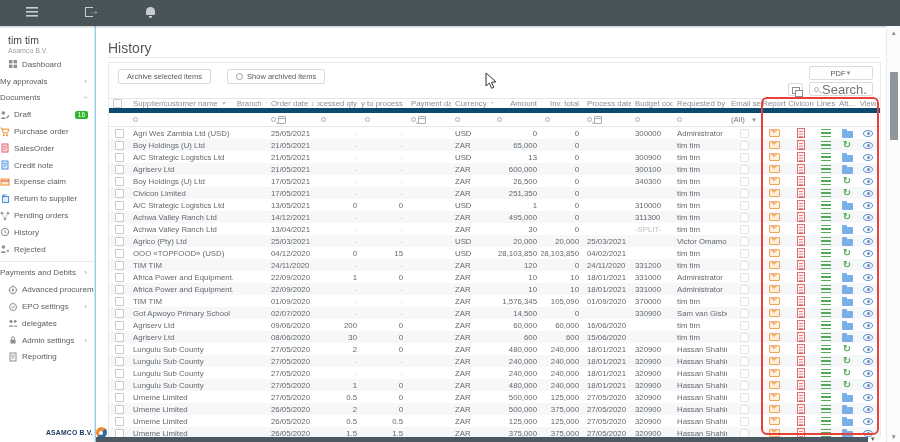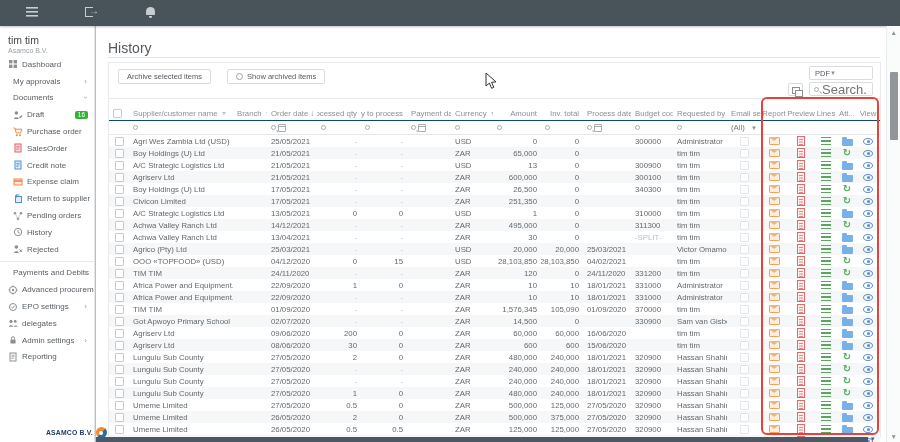--- a/index.html
+++ b/index.html
@@ -22,21 +22,21 @@
 
   
   .sidebar { position:absolute; left:0; top:26px; width:95px; height:416px; background:#fff;
     border-right:1px solid #e4e6e8; z-index:20; }
   .user { padding:8px 0 0 8px; }
   .user-name { font-size:10.5px; color:#45494d; }
   .user-org { font-size:7px; color:#9aa0a5; margin-top:1px; }
   .nav { position:absolute; left:0; top:30px; right:0; }
   .nav-item { display:flex; align-items:center; height:16.8px; font-size:8px; color:#5a6066; cursor:pointer; position:relative; }
   .nav-item.lvl0 { padding-left:8px; }
-  .nav-item.lvl1 { padding-left:13px; }
+  .nav-item.lvl1 { }
   .nav-ic { width:10px; height:10px; margin-right:4px; flex:0 0 10px; display:inline-flex; }
   .nav-ic svg { width:10px; height:10px; }
   .nav-lbl { white-space:nowrap; overflow:hidden; }
   .nav-chev { position:absolute; right:7px; font-size:8px; color:#9aa0a5; }
   .nav-chev.down { transform:rotate(90deg); }
   .nav-badge { position:absolute; right:6px; background:#2fb52f; color:#fff; font-size:6.5px;
     padding:1px 3px; border-radius:2px; line-height:1; }
   .nav-div { height:1px; background:#e7e9eb; margin:3px 0 3px 0; }
   .side-logo { position:absolute; left:46px; bottom:4px; display:flex; align-items:center; }
   .side-logo-text { font-size:6.8px; font-weight:bold; color:#1f3b63; letter-spacing:.2px; white-space:nowrap; }
@@ -49,42 +49,42 @@
   .main { position:absolute; left:96px; top:26px; width:790px; height:416px; background:#fff; }
   .page-title { position:absolute; left:12px; top:14px; font-size:14px; color:#55595d; }
   .title-rule { position:absolute; left:12px; top:31px; width:772px; height:1px; background:#e3e5e7; }
   .card { position:absolute; left:12px; top:36px; width:773px; height:375px; background:#fff;
     border:1px solid #e9eaec; }
   .btn-row { position:absolute; left:9px; top:6px; display:flex; gap:16px; }
   .btn { display:flex; align-items:center; gap:4px; height:15px; padding:0 8px; background:#fff;
     border:1px solid #d9dcde; border-radius:2px; font-size:7.5px; color:#55595d; cursor:pointer; white-space:nowrap; }
   .radio { width:7px; height:7px; border:1px solid #9aa0a5; border-radius:50%; flex:0 0 7px; }
   .export-select { position:absolute; left:700px; top:3px; width:64px; height:14px; border:1px solid #d9dcde;
-    border-radius:2px; display:flex; align-items:center; justify-content:flex-start; padding:0 5px;
+    border-radius:2px; display:flex; align-items:center; justify-content:center; padding:0 5px;
     font-size:7.5px; color:#55595d; cursor:pointer; background:#fff; }
   .caret { font-size:6px; color:#8a9094; }
   .colchooser { position:absolute; left:679px; top:20px; width:15px; height:13px; border:1px solid #d9dcde;
     border-radius:2px; background:#fff; cursor:pointer; }
   .colchooser::before { content:""; position:absolute; left:3px; top:3px; width:6px; height:5px; border:1px solid #8a9094; background:#fff; }
   .colchooser::after { content:""; position:absolute; left:5.5px; top:5.5px; width:6px; height:5px; border:1px solid #8a9094; background:#fff; }
   .searchbox { position:absolute; left:700px; top:19px; width:64px; height:14px; border:1px solid #d9dcde;
     border-radius:2px; display:flex; align-items:center; padding:0 4px; gap:3px; background:#fff; }
   .searchbox input { border:none; outline:none; width:44px; font-size:13px; color:#74797d;
     font-family:Liberation Sans, sans-serif; background:transparent; }
   .mg { width:5px; height:5px; border:1px solid #a9aeb2; border-radius:50%; position:relative; flex:0 0 5px; }
   .mg::after { content:""; position:absolute; width:3.2px; height:1.1px; background:#a9aeb2;
     transform:rotate(45deg); left:3.6px; top:4.8px; }
   .cal { width:8px; height:8px; border:1px solid #a9aeb2; border-radius:1px; position:relative; }
   .cal::before { content:""; position:absolute; left:0; right:0; top:1.6px; height:1px; background:#a9aeb2; }
 
   
   .grid { position:absolute; left:0; top:35px; width:771px; border-top:1px solid #e4e6e8; font-size:7.8px; color:#65696d; }
   .grow { display:grid; grid-template-columns:20px 104px 34px 50px 44px 46px 44px 42px 48px 42px 48px 42px 54px 34px 26px 28px 22px 20px 22px;
     align-items:center; height:12px; }
-  .grow.hd { height:14px; border-bottom:1px solid #0c4a6e; color:#8a8f94;margin-top:8px; }
+  .grow.hd { height:14px; border-bottom:5px solid #0c4a6e; color:#8a8f94; }
   .grow.ft { height:14px; border-bottom:1px solid #e4e6e8; }
   .grow.alt { background:#f6f7f8; }
   .c { padding:0 4px; white-space:nowrap; overflow:hidden; display:flex; align-items:center; gap:2px; }
   .c.num { justify-content:flex-end; }
   .c.ctr { justify-content:center; }
   .dash { color:#c3c7ca; }
   .split { color:#b9bdc0; }
   .funnel { width:0; height:0; border-left:2.6px solid transparent; border-right:2.6px solid transparent;
     border-top:3.6px solid #bcc0c3; margin-left:2px; flex:0 0 auto; }
   .sortar { color:#8a8f94; font-size:8px; }
@@ -385,21 +385,21 @@
             <div class="c">
               <span>Requested by</span>
             </div>
             <div class="c">
               <span>Email sent</span>
             </div>
             <div class="c ctr">
               <span>Report</span>
             </div>
             <div class="c ctr">
-              <span>Preview</span>
+              <span>Civicon</span>
             </div>
             <div class="c ctr">
               <span>Lines</span>
             </div>
             <div class="c ctr">
               <span>Att...</span>
             </div>
             <div class="c ctr">
               <span>View</span>
             </div>

